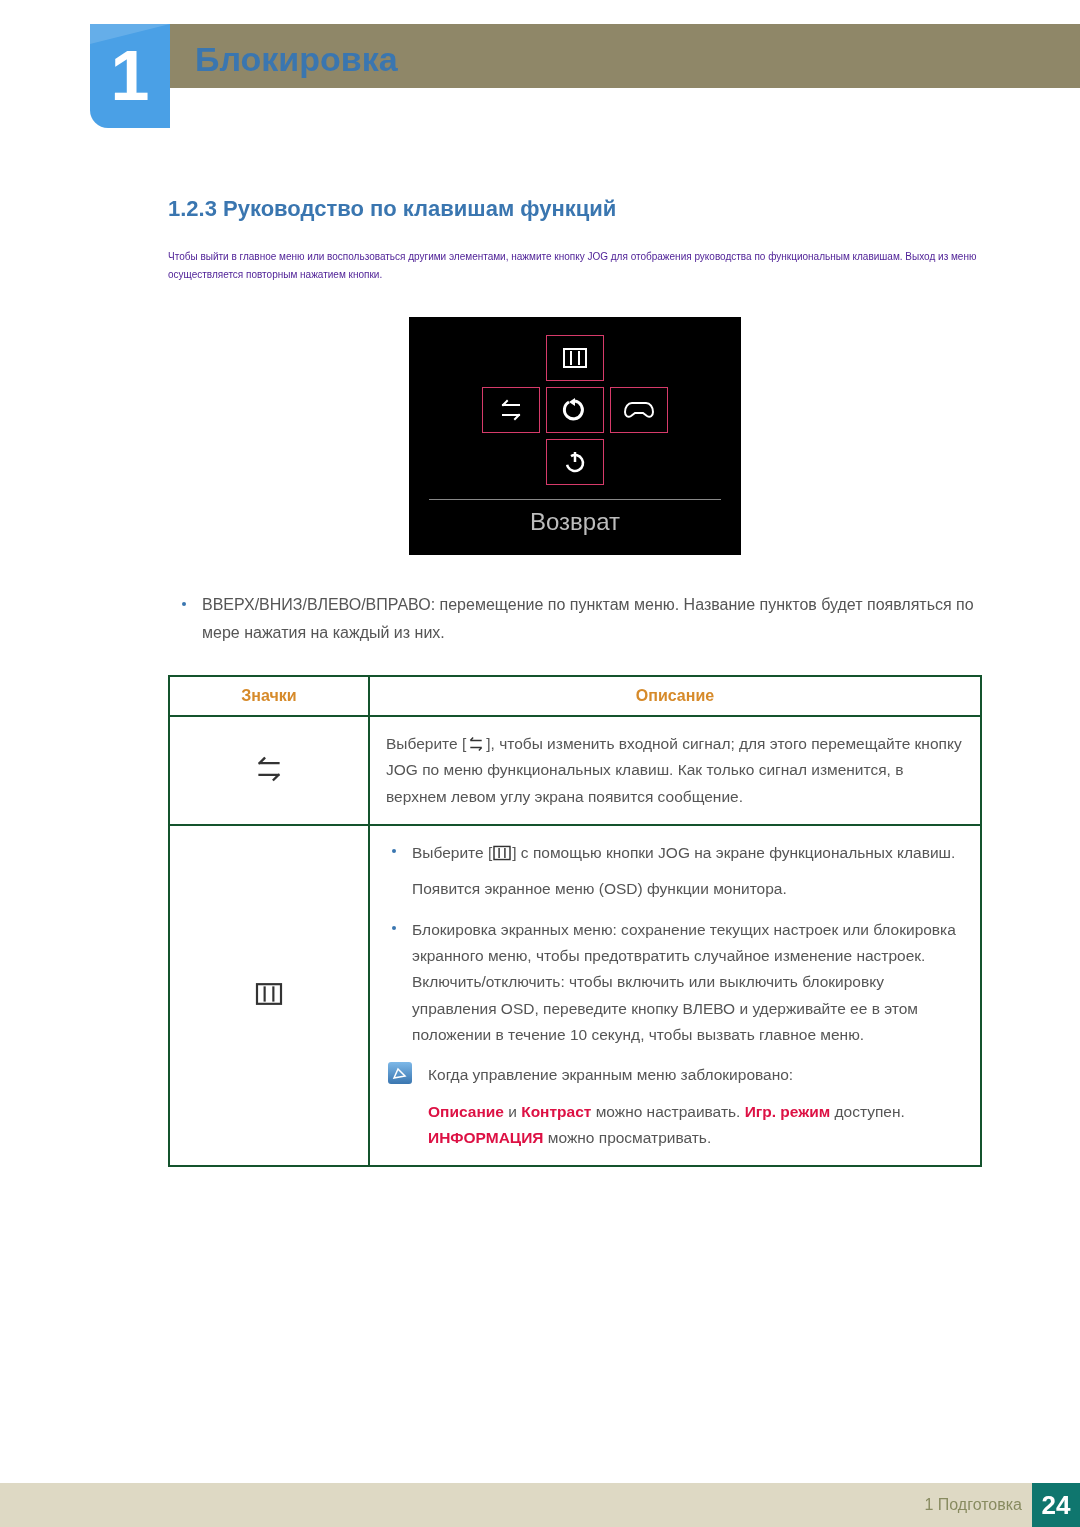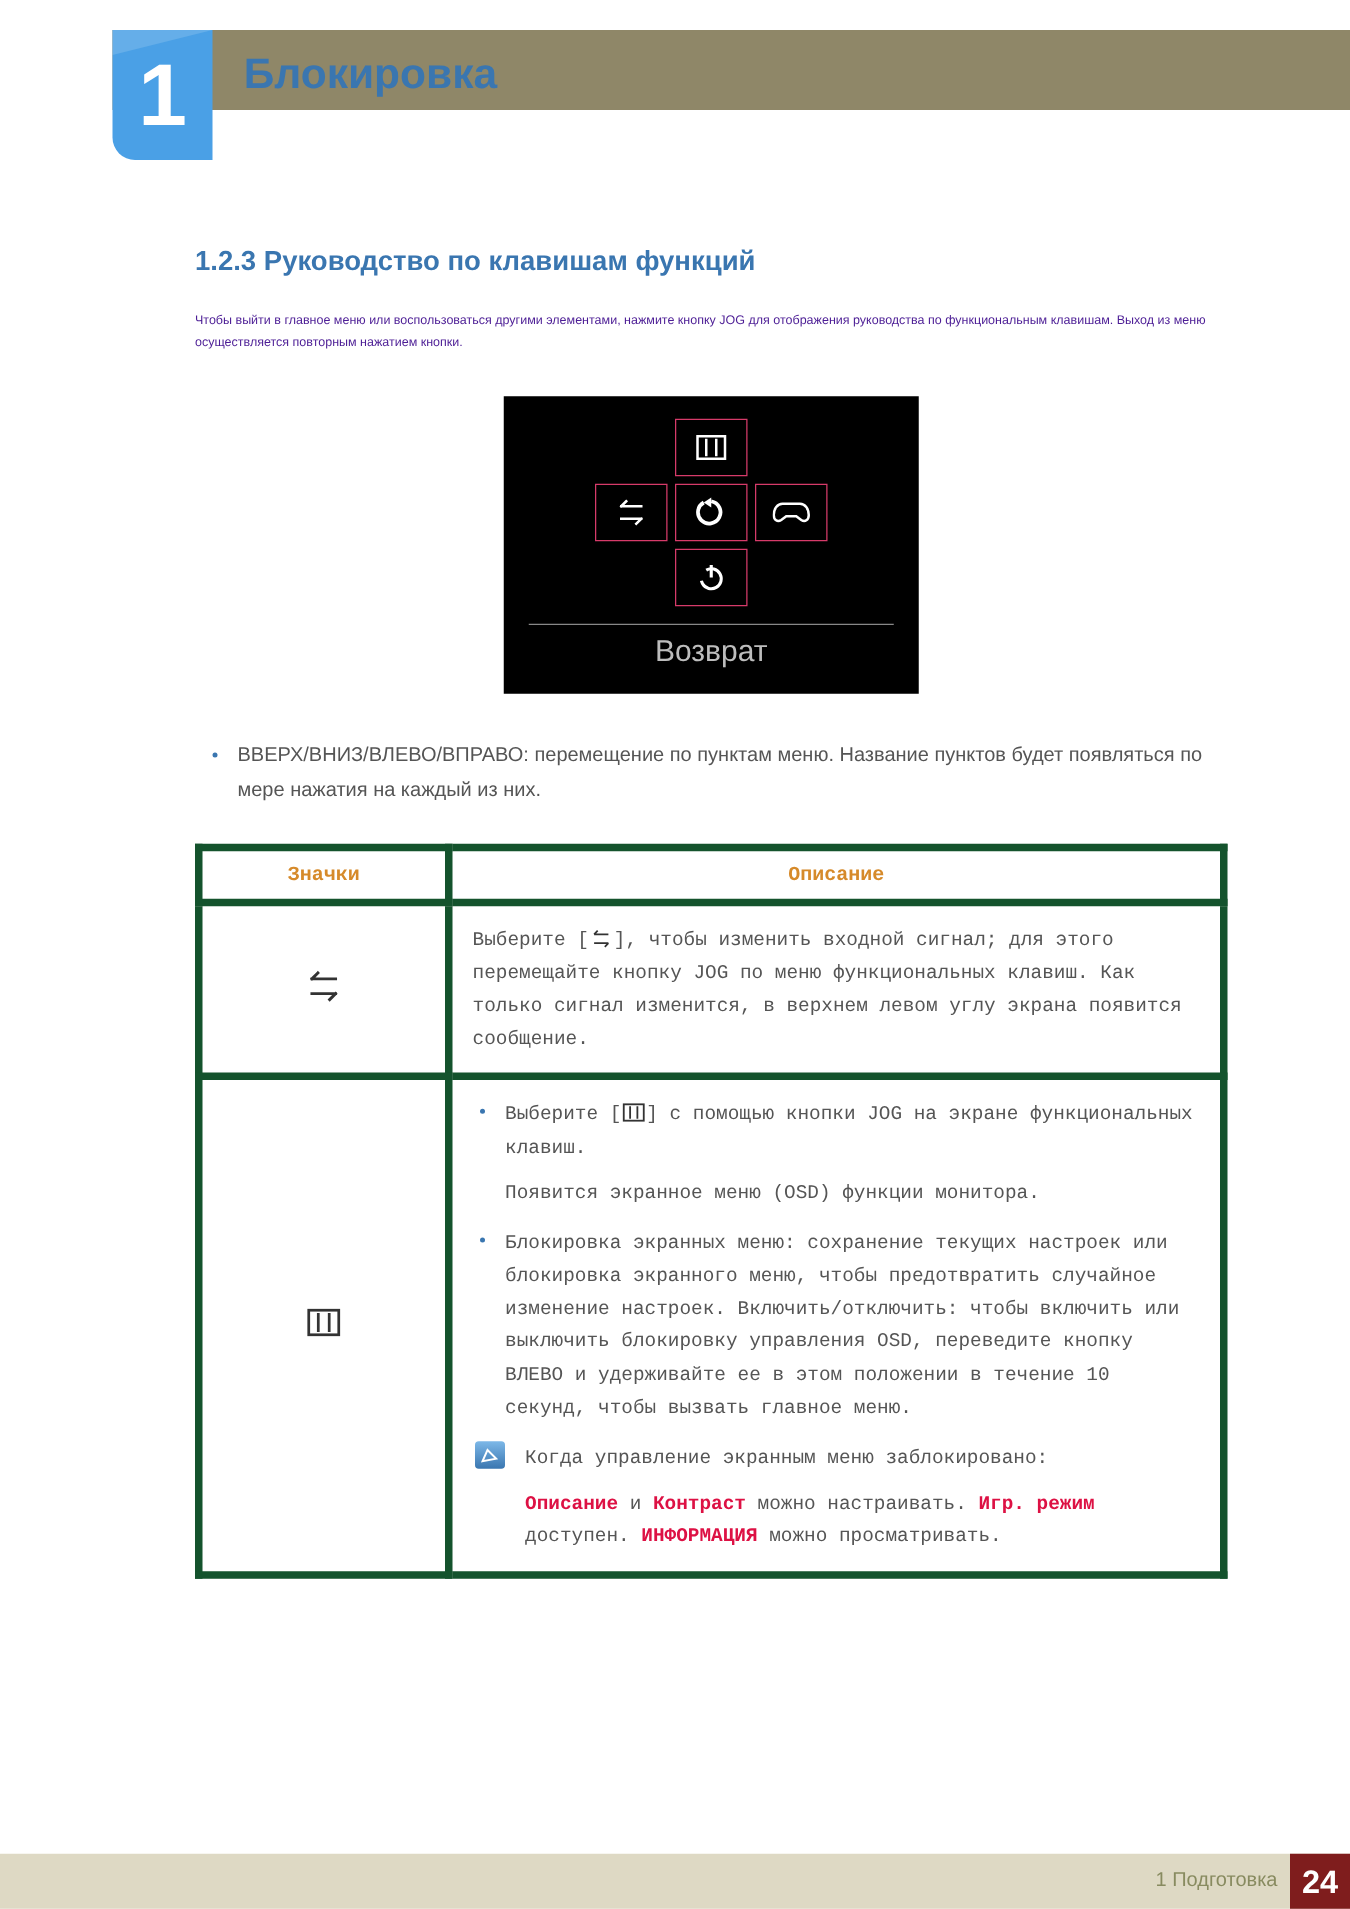--- a/index.html
+++ b/index.html
@@ -48,21 +48,21 @@
     position: absolute;
     top: 40px;
     left: 195px;
     font-size: 34px;
     font-weight: bold;
     color: #3a76b0;
   }
   .content {
     position: absolute;
     top: 196px;
-    left: 156px;
+    left: 168px;
     right: 98px;
   }
   .section-heading {
     color: #3a76b0;
     font-size: 22px;
     font-weight: bold;
     margin-bottom: 26px;
   }
   .intro-text {
     color: #4c1d95;
@@ -124,24 +124,23 @@
     height: 4px;
     background: #3a76b0;
     border-radius: 50%;
   }
   .desc-table {
     width: 100%;
     border-collapse: collapse;
     table-layout: fixed;
   }
   .desc-table th, .desc-table td {
-    border: 6px solid #14532d;
+    border: 2px solid #14532d;
     padding: 14px 16px;
     vertical-align: middle;
-    font-family: Liberation Mono, monospace;
   }
   .desc-table th {
     color: #d68a2a;
     font-weight: bold;
     font-size: 16px;
     text-align: center;
     padding: 10px;
   }
   .col-icon { width: 200px; }
   .icon-cell { text-align: center; }
@@ -196,21 +195,21 @@
     align-items: center;
     justify-content: flex-end;
   }
   .footer-label {
     color: #888b60;
     font-size: 16px;
     font-weight: normal;
     margin-right: 10px;
   }
   .footer-page {
-    background: #7f1d1d;
+    background: #0f766e;
     color: #fff;
     font-size: 26px;
     font-weight: bold;
     width: 48px;
     height: 44px;
     display: flex;
     align-items: center;
     justify-content: center;
   }
 </style>

